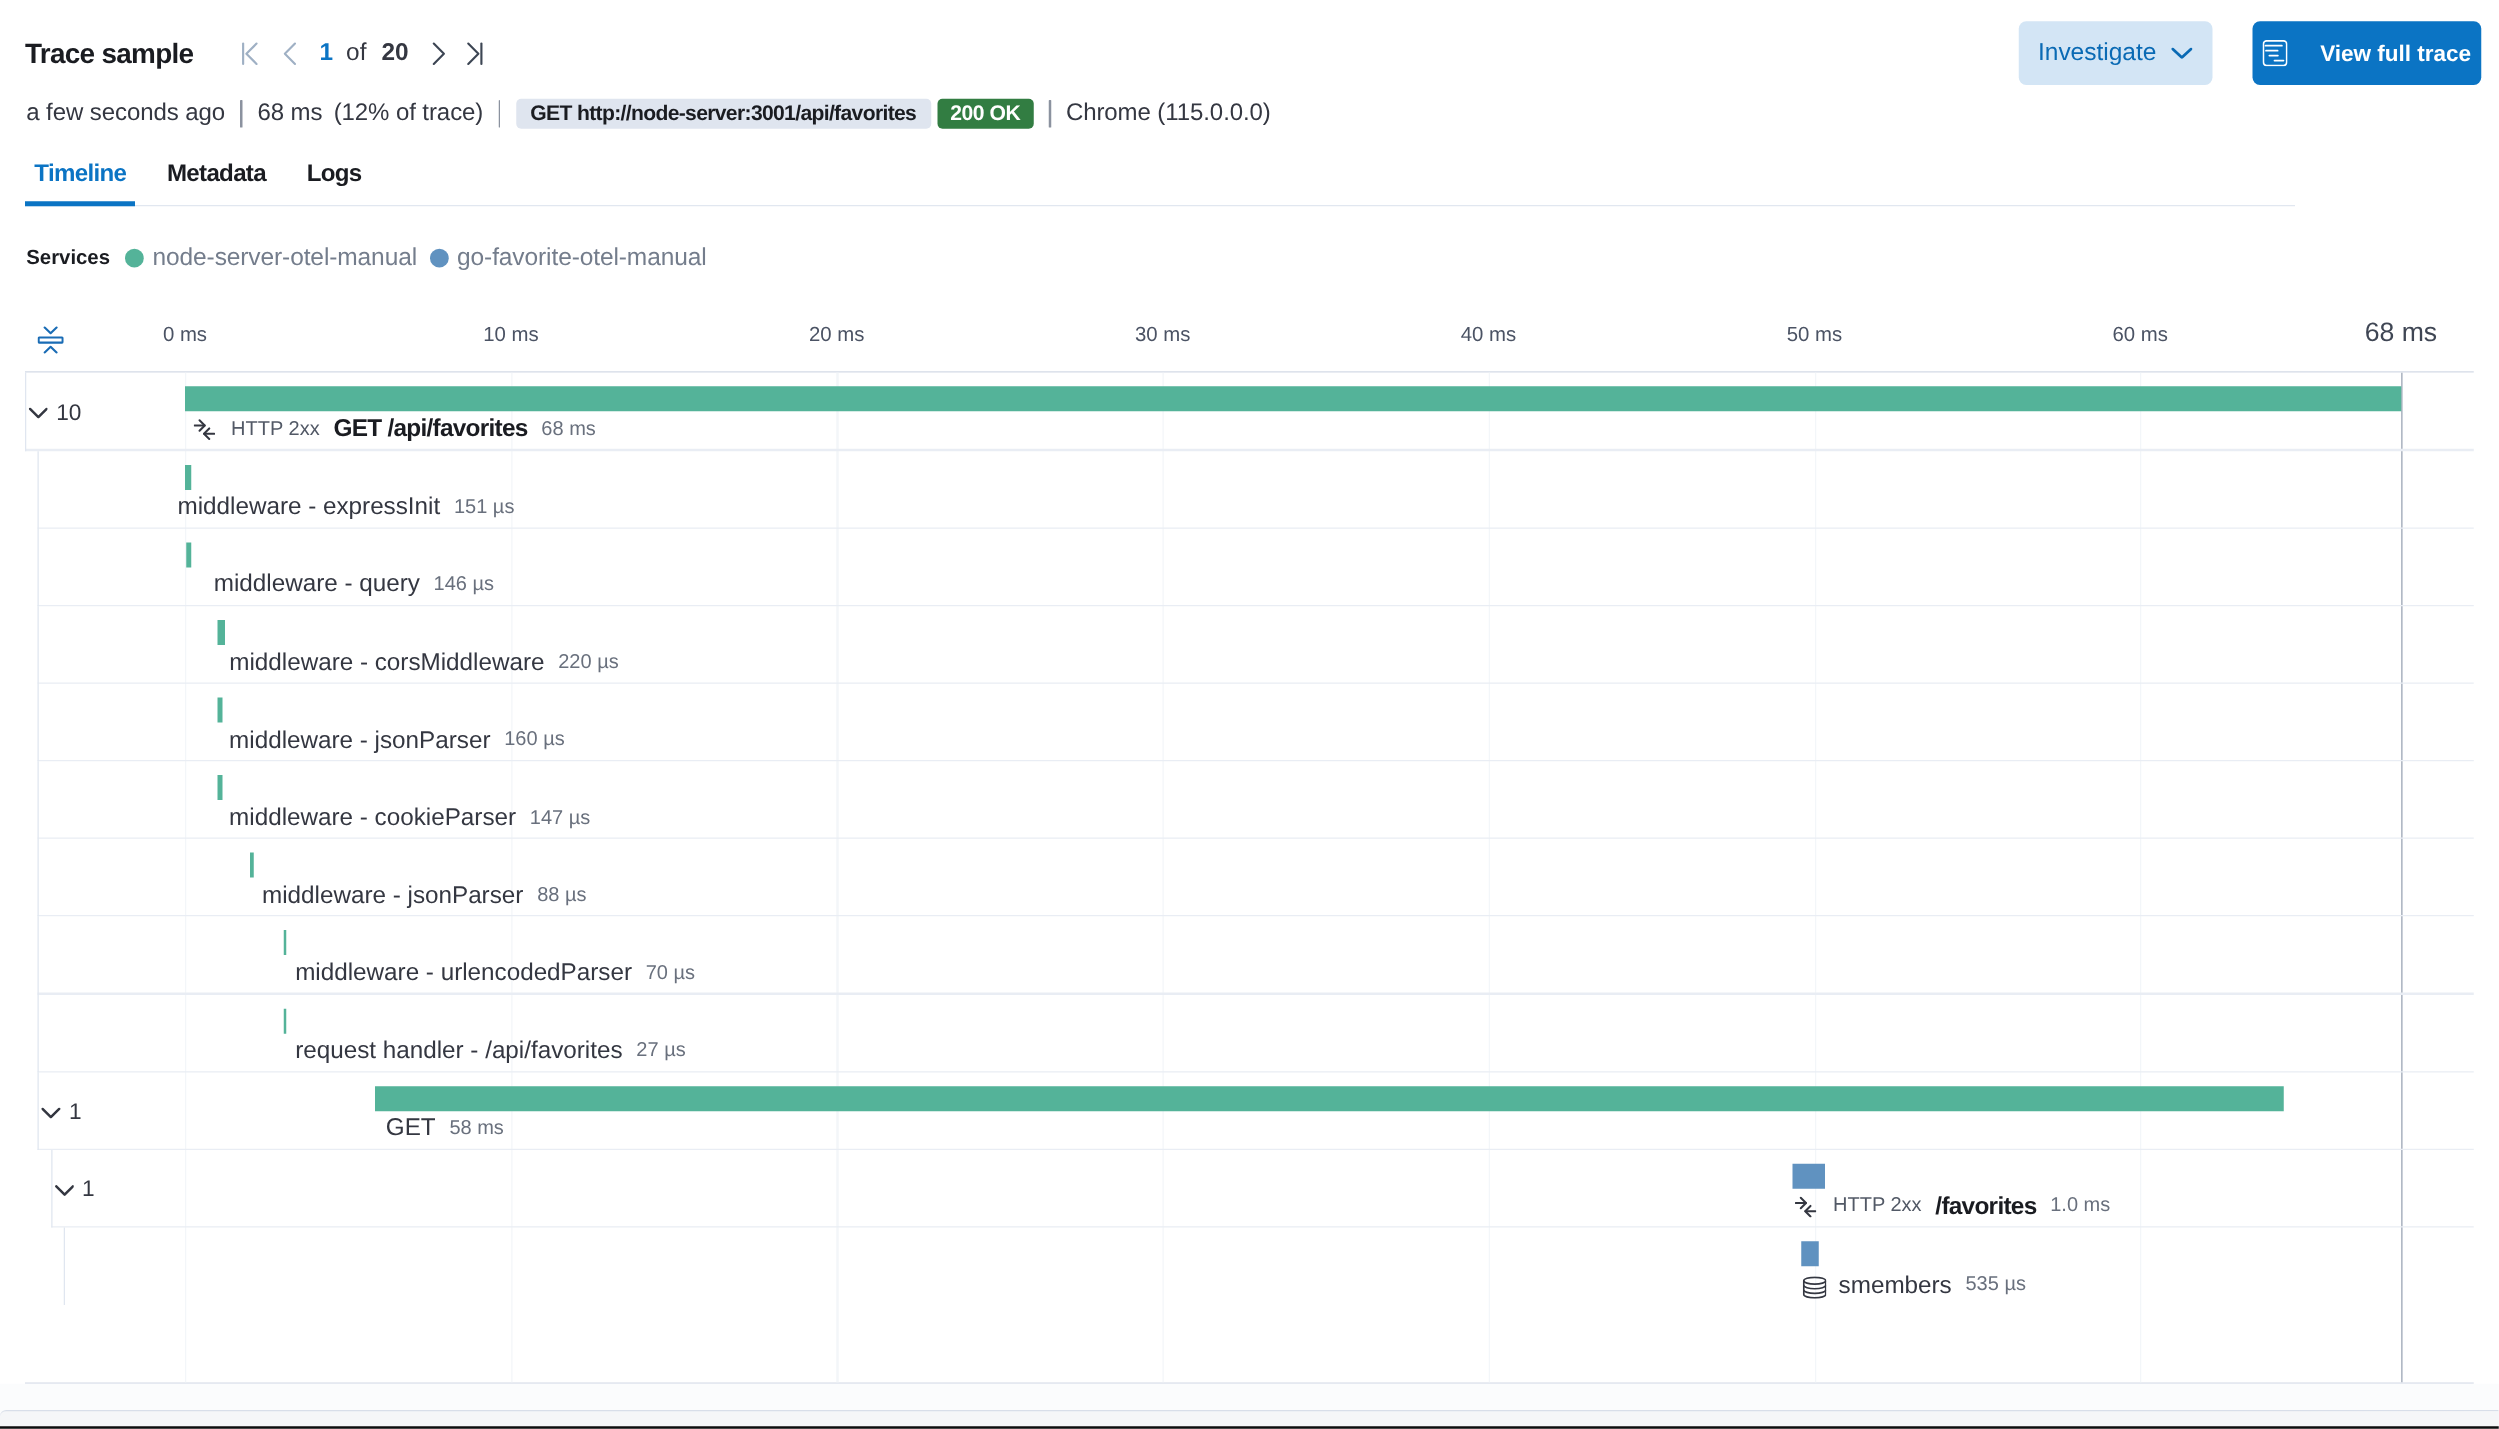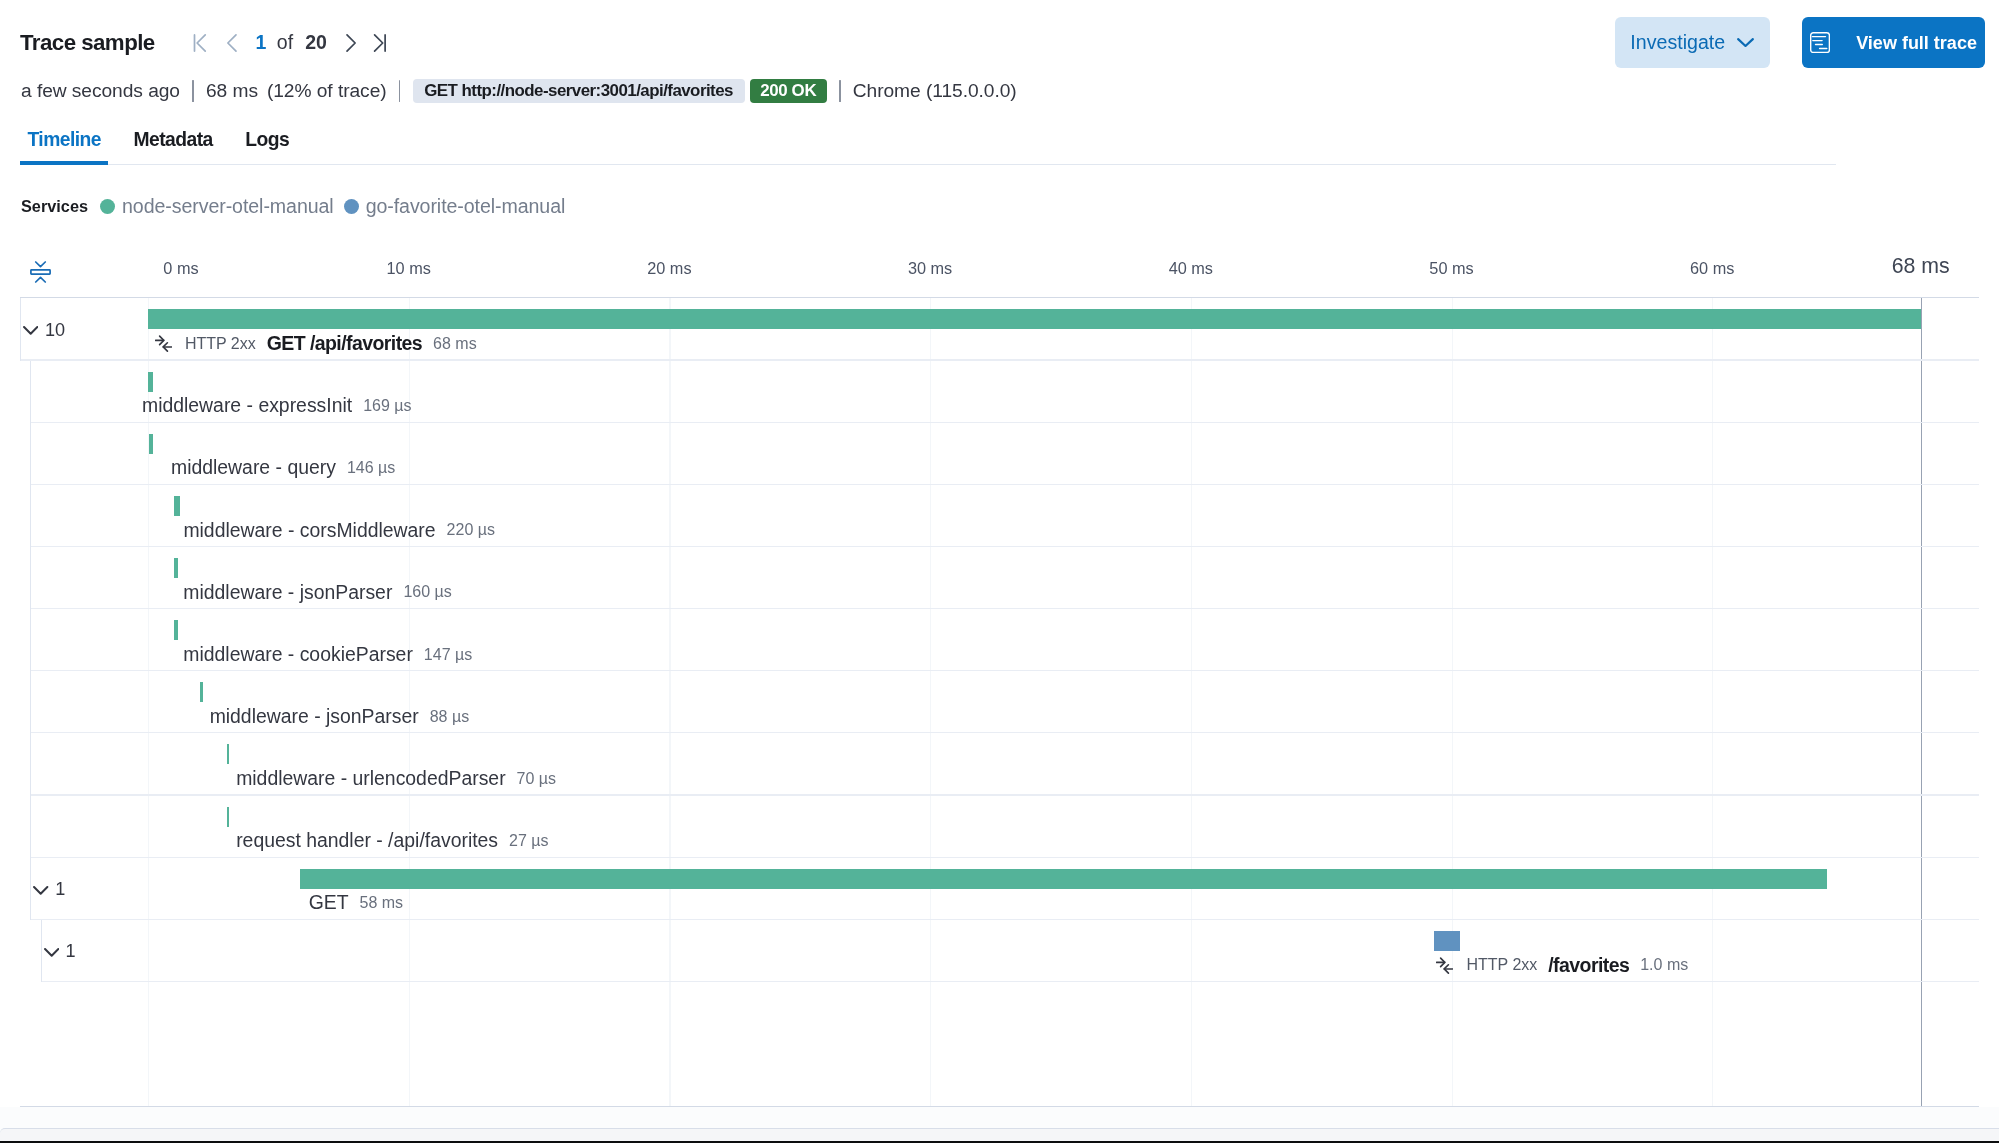--- a/index.html
+++ b/index.html
@@ -196,21 +196,21 @@
 
   <div class="fold">
     <svg width="21" height="22" viewBox="0 0 21 22" fill="none">
       <path d="M5.75 1.0 10.5 5.6 15.25 1.0" stroke="#1a6cb5" stroke-width="1.7" stroke-linecap="round" stroke-linejoin="round"></path>
       <rect x="0.9" y="8.95" width="19.2" height="4.1" rx="0.5" stroke="#1a6cb5" stroke-width="1.7"></rect>
       <path d="M5.75 21.0 10.5 16.4 15.25 21.0" stroke="#1a6cb5" stroke-width="1.7" stroke-linecap="round" stroke-linejoin="round"></path>
     </svg>
   </div>
 
   <div class="axis">
-      <div class="tick" style="left: 128px; margin-left: 33px;">0 ms</div>
+      <div class="tick" style="left: 128px;">0 ms</div>
       <div class="tick" style="left: 388.7px;">10 ms</div>
       <div class="tick" style="left: 649.4px;">20 ms</div>
       <div class="tick" style="left: 910.1px;">30 ms</div>
       <div class="tick" style="left: 1170.8px;">40 ms</div>
       <div class="tick" style="left: 1431.5px;">50 ms</div>
       <div class="tick" style="left: 1692.2px;">60 ms</div>
       <div class="tick end" style="left: 1900.76px; top: -3.2px;">68 ms</div>
     </div>
 
   <div class="wf">
@@ -248,21 +248,21 @@
             <span class="nm b">GET /api/favorites</span>
             <span class="du">68 ms</span>
           </div>
         </div>
         <div class="row">
           <div class="rsep" style="left: 10.3px;"></div>
           <div class="guide" style="left: 10.3px;"></div>
           <div class="bar" style="left: 128.313px; width: 4.40583px; background: rgb(84, 179, 153);"></div>
           <div class="lbl" style="left: 122px;">
             <span class="nm">middleware - expressInit</span>
-            <span class="du">169 µs</span>
+            <span class="du">151 µs</span>
           </div>
         </div>
         <div class="row">
           <div class="rsep" style="left: 10.3px;"></div>
           <div class="guide" style="left: 10.3px;"></div>
           <div class="bar" style="left: 128.834px; width: 3.80622px; background: rgb(84, 179, 153);"></div>
           <div class="lbl" style="left: 151px;">
             <span class="nm">middleware - query</span>
             <span class="du">146 µs</span>
           </div>
@@ -353,20 +353,36 @@
                 <path d="M4.15 0.75 8.3 4.9 4.15 9.05" stroke="#343741" stroke-width="1.6" stroke-linecap="round" stroke-linejoin="round"></path>
                 <path d="M15.8 11.4H7.8" stroke="#343741" stroke-width="1.6" stroke-linecap="round"></path>
                 <path d="M11.85 7.25 7.7 11.4l4.15 4.15" stroke="#343741" stroke-width="1.6" stroke-linecap="round" stroke-linejoin="round"></path>
               </svg>
             </span>
             <span class="tp">HTTP 2xx</span>
             <span class="nm b">/favorites</span>
             <span class="du">1.0 ms</span>
           </div>
         </div>
+        <div class="row">
+          <div class="guide" style="left: 30.9px;"></div>
+          <div class="bar" style="left: 1420.55px; width: 14.8078px; background: rgb(96, 146, 192);"></div>
+          <div class="lbl" style="left: 1426.08px;">
+            <span class="ic db">
+              <svg width="19.6" height="18.2" viewBox="0 0 19.6 18.2" fill="none">
+                <ellipse cx="9.8" cy="3.6" rx="8.8" ry="2.75" stroke="#343741" stroke-width="1.35"></ellipse>
+                <path d="M1.0 3.6v11.0c0 1.52 3.94 2.75 8.8 2.75s8.8-1.23 8.8-2.75V3.6" stroke="#343741" stroke-width="1.35"></path>
+                <path d="M1.0 7.27c0 1.52 3.94 2.75 8.8 2.75s8.8-1.23 8.8-2.75" stroke="#343741" stroke-width="1.35"></path>
+                <path d="M1.0 10.94c0 1.52 3.94 2.75 8.8 2.75s8.8-1.23 8.8-2.75" stroke="#343741" stroke-width="1.35"></path>
+              </svg>
+            </span>
+            <span class="nm">smembers</span>
+            <span class="du">535 µs</span>
+          </div>
+        </div>
       </div>
   </div>
 
   <div class="foot">
     <div class="panel"></div>
     <div class="edge"></div>
   </div>
 
 </div>
 

